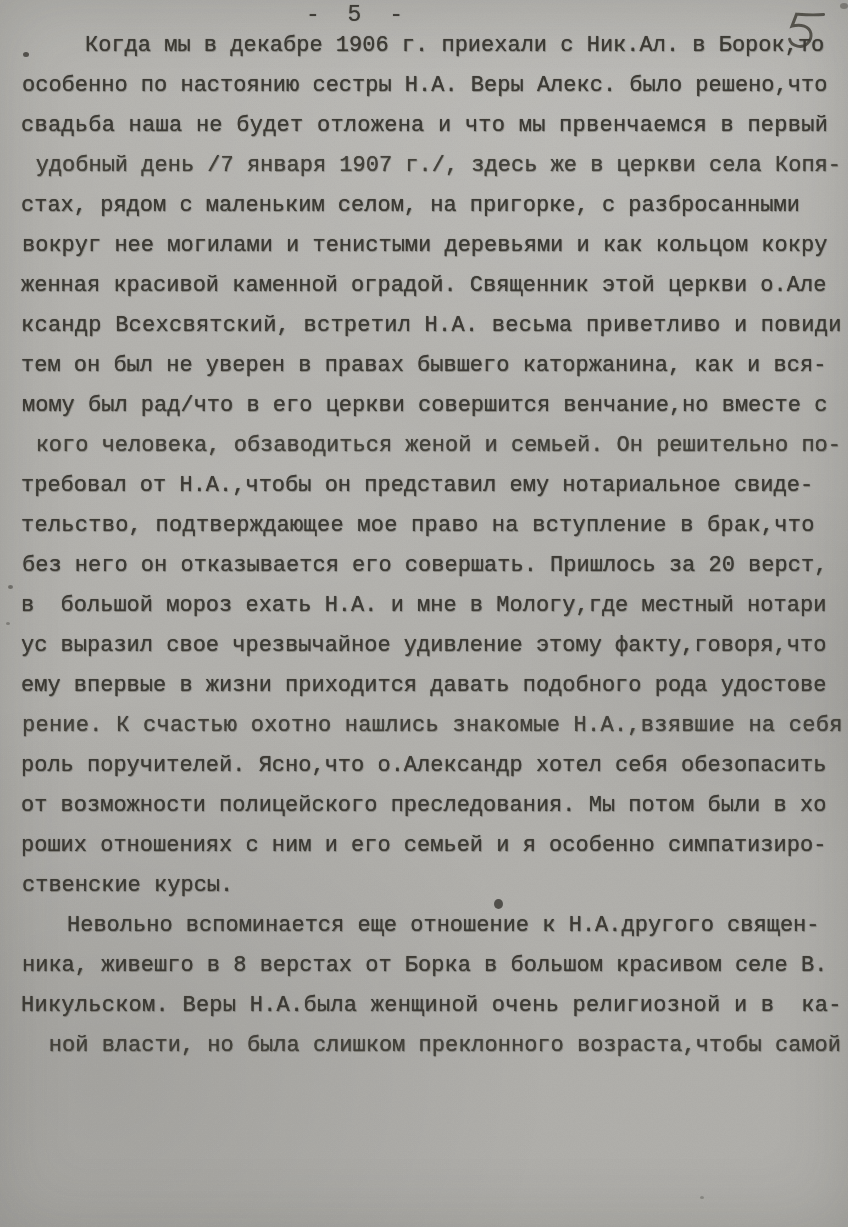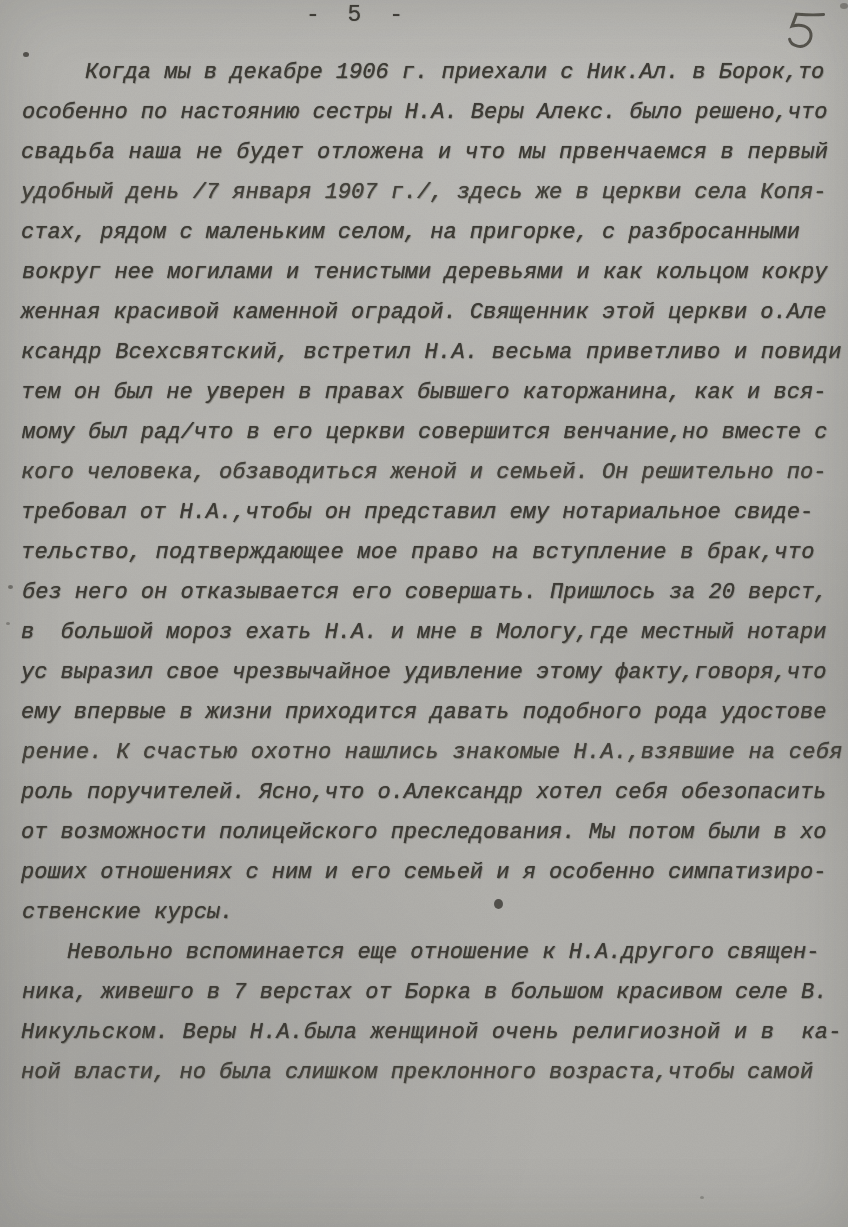--- a/index.html
+++ b/index.html
@@ -26,35 +26,35 @@
     position:absolute;top:2px;left:306px;
     font-size:23px;letter-spacing:7px;color:#3e3c36;
     text-shadow:0 0 1px rgba(62,60,54,0.75);
     white-space:pre;
   }
   .handwritten-number{
     position:absolute;top:8px;right:22px;width:40px;height:44px;
     transform:rotate(9deg);
   }
   .text-body{
-    position:absolute;top:53px;left:21px;width:820px;font-style:italic;
+    position:absolute;top:26px;left:21px;width:820px;
   }
   .paragraph{margin:0;}
   .paragraph + .paragraph{}
   .line{
     white-space:pre;
     font-size:22px;line-height:40px;height:40px;
     color:#3d3b35;
     text-shadow:0 0 0.9px rgba(58,56,50,0.85), 0.6px 0.6px 0.8px rgba(70,68,60,0.40);
   }
   .paragraph:nth-of-type(1) .line:first-child{text-indent:64px;}
   .paragraph:nth-of-type(2) .line:first-child{text-indent:46px;}
   .line:nth-child(4n+2){transform:translateX(1px);}
   .line:nth-child(5n+3){letter-spacing:0.25px;}
-  .line:nth-child(7n+4){color:#44423b;}
+  .line:nth-child(7n+4){color:#44423b;text-align:right;}
   .ink-speck{position:absolute;border-radius:50%;pointer-events:none;}
   .speck-a{left:23px;top:52px;width:6px;height:5px;background:rgba(60,58,52,0.80);}
   .speck-b{left:8px;top:585px;width:5px;height:4px;background:rgba(62,60,54,0.55);}
   .speck-c{left:6px;top:622px;width:4px;height:3px;background:rgba(62,60,54,0.40);}
   .speck-d{left:494px;top:899px;width:9px;height:10px;background:rgba(50,48,43,0.75);}
   .speck-e{left:840px;top:3px;width:8px;height:6px;background:rgba(70,68,62,0.45);}
   .speck-f{left:700px;top:1196px;width:4px;height:3px;background:rgba(70,68,62,0.35);}
 </style>
 </head>
 <body>
@@ -87,21 +87,21 @@
         <div class="line">ус выразил свое чрезвычайное удивление этому факту,говоря,что</div>
         <div class="line">ему впервые в жизни приходится давать подобного рода удостове</div>
         <div class="line">рение. К счастью охотно нашлись знакомые Н.А.,взявшие на себя</div>
         <div class="line">роль поручителей. Ясно,что о.Александр хотел себя обезопасить</div>
         <div class="line">от возможности полицейского преследования. Мы потом были в хо</div>
         <div class="line">роших отношениях с ним и его семьей и я особенно симпатизиро-</div>
         <div class="line">ственские курсы.</div>
       </div>
     <div class="paragraph">
         <div class="line">Невольно вспоминается еще отношение к Н.А.другого священ-</div>
-        <div class="line">ника, живешго в 7 верстах от Борка в большом красивом селе В.</div>
+        <div class="line">ника, живешго в 8 верстах от Борка в большом красивом селе В.</div>
         <div class="line">Никульском. Веры Н.А.была женщиной очень религиозной и в  ка-</div>
         <div class="line">ной власти, но была слишком преклонного возраста,чтобы самой</div>
       </div>
   </div>
 
   <div class="ink-speck speck-a"></div>
   <div class="ink-speck speck-b"></div>
   <div class="ink-speck speck-c"></div>
   <div class="ink-speck speck-d"></div>
   <div class="ink-speck speck-e"></div>

